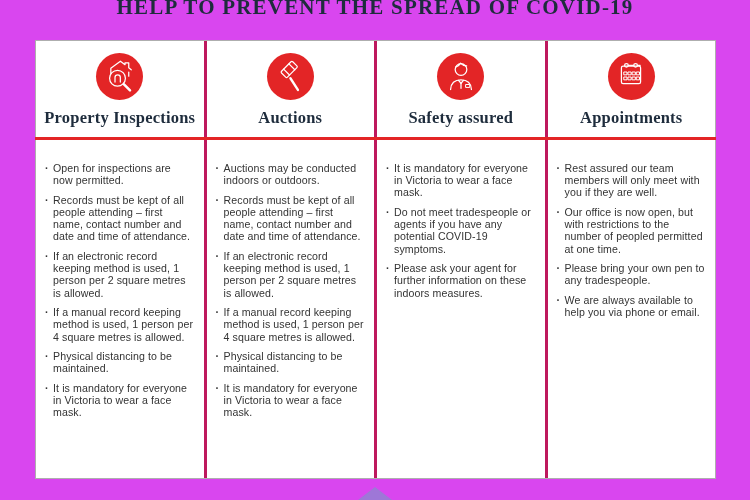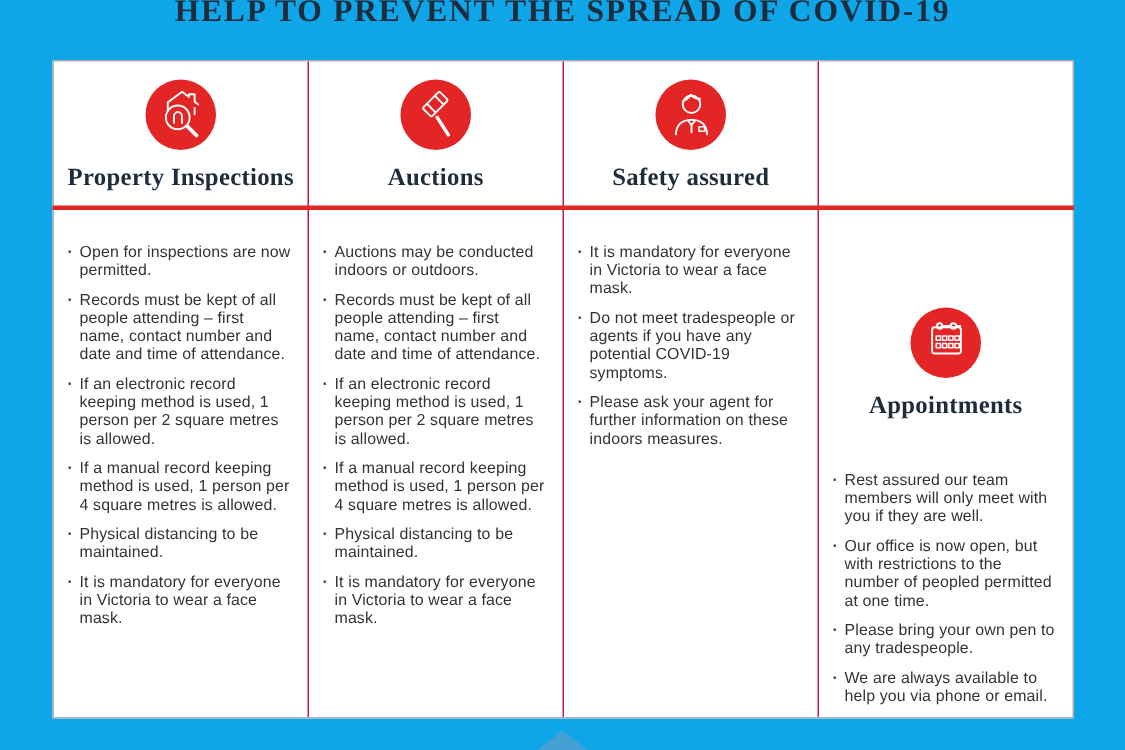--- a/index.html
+++ b/index.html
@@ -1,21 +1,21 @@
 <!DOCTYPE html>
 <html><head>
 <meta charset="utf-8">
 <style>
   html, body { margin: 0; padding: 0; background: #ffffff; }
   .page {
     position: relative;
     width: 750px;
     height: 500px;
     overflow: hidden;
-    background: #0ea5e9;
+    background: #d946ef;
     font-family: "Liberation Sans", sans-serif;
     text-decoration: underline;
   }
   .main-title {
     position: absolute;
     top: -5px;
     left: 0;
     width: 100%;
     text-align: center;
     font-family: "Liberation Serif", serif;
@@ -41,25 +41,25 @@
     left: -1px;
     right: -1px;
     top: 96px;
     height: 3px;
     background: #e32526;
     z-index: 3;
   }
   .col {
     flex: 1 1 0;
     min-width: 0;
-    border-right: 1px solid #be185d;
+    border-right: 3px solid #be185d;
     display: flex;
     flex-direction: column;
   }
-  .col:last-child { border-right: none; justify-content: flex-end; }
+  .col:last-child { border-right: none; }
   .col-header { height: 96px; flex: none; }
   .icon-circle {
     width: 47px; height: 47px;
     border-radius: 50%;
     background: #e32526;
     margin: 12px auto 0;
     display: flex;
     align-items: center;
     justify-content: center;
     flex: none;

